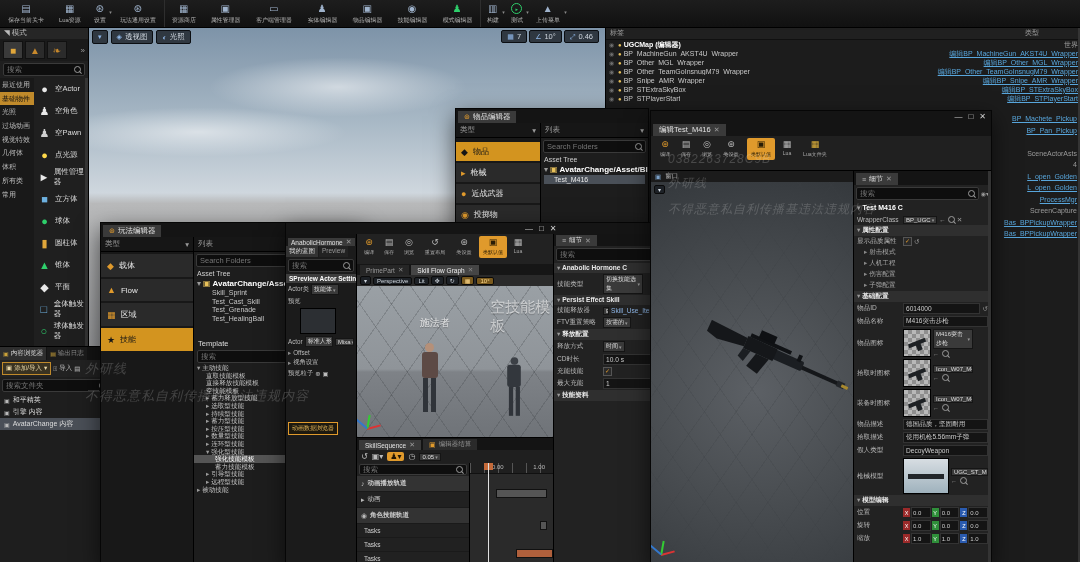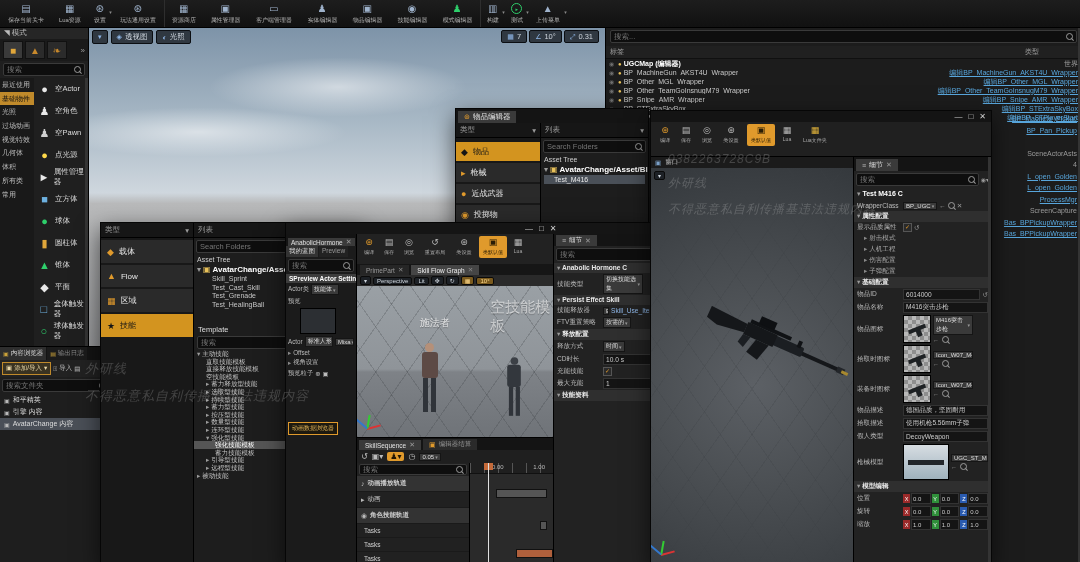--- a/index.html
+++ b/index.html
@@ -316,21 +316,21 @@
       <div class="chip">
           <span class="ci">▦</span>
           <span>7</span>
         </div>
       <div class="chip">
           <span class="ci">∠</span>
           <span>10°</span>
         </div>
       <div class="chip">
           <span class="ci">⤢</span>
-          <span>0.31</span>
+          <span>0.46</span>
         </div>
     </div>
   </div>
 
   <div class="modes abs">
     <div class="modes-title"><span>◥ </span><span>模式</span></div>
     <div class="mode-icons">
       <div class="mbtn sel">
           <span style="color:#e0a63a">■</span>
         </div>
@@ -427,24 +427,20 @@
           <div class="mitem">
             <span class="ic" style="color: rgb(46, 207, 107);">○</span>
             <span class="lb">球体触发器</span>
           </div>
         </div>
       <div class="sb"></div>
     </div>
   </div>
 
   <div class="outliner abs">
-    <div class="search o-search">
-      <input placeholder="搜索..." style="">
-      <span class="mag"></span>
-    </div>
     <div class="o-head">
       <span>标签</span>
       <span class="t2">类型</span>
     </div>
     <div>
 
         <div class="o-row root">
           <span class="eye">◉</span>
           <span class="ob">●</span>
           <span class="ol">UGCMap (编辑器)</span>
@@ -562,20 +558,26 @@
         </div>
 
         <div class="cb-folder sel">
           <span class="ic">▣</span>
           <span>AvatarChange 内容</span>
         </div>
       </div>
   </div>
 
   <div class="win win-gameplay">
+    <div class="wtabrow">
+      <div class="wtab">
+          <span class="ic">⊛</span>
+          <span>玩法编辑器</span>
+        </div>
+    </div>
     <div class="gp-body">
       <div class="gp-left">
         <div class="hdrbar">
             <span>类型</span>
             <span>▾</span>
           </div>
         <div style="display:flex;flex-direction:column;gap:2px;padding-top:2px;">
 
             <div class="cat">
               <span class="ic">◆</span>
@@ -994,20 +996,26 @@
     </div>
   </div>
 
   <div class="win win-m416">
     <div class="m4-title">
       <div class="wctl">
         <span>—</span>
         <span>□</span>
         <span>✕</span>
       </div>
+    </div>
+    <div class="wtabrow">
+      <div class="wtab">
+          <span>编辑Test_M416</span>
+          <span class="x">✕</span>
+        </div>
     </div>
     <div class="m4-toolbar">
 
         <div class="tbi">
           <span class="ic" style="color: rgb(224, 154, 44);">⊛</span>
           <span class="lb">编译</span>
         </div>
 
         <div class="tbi">
           <span class="ic">▤</span>

